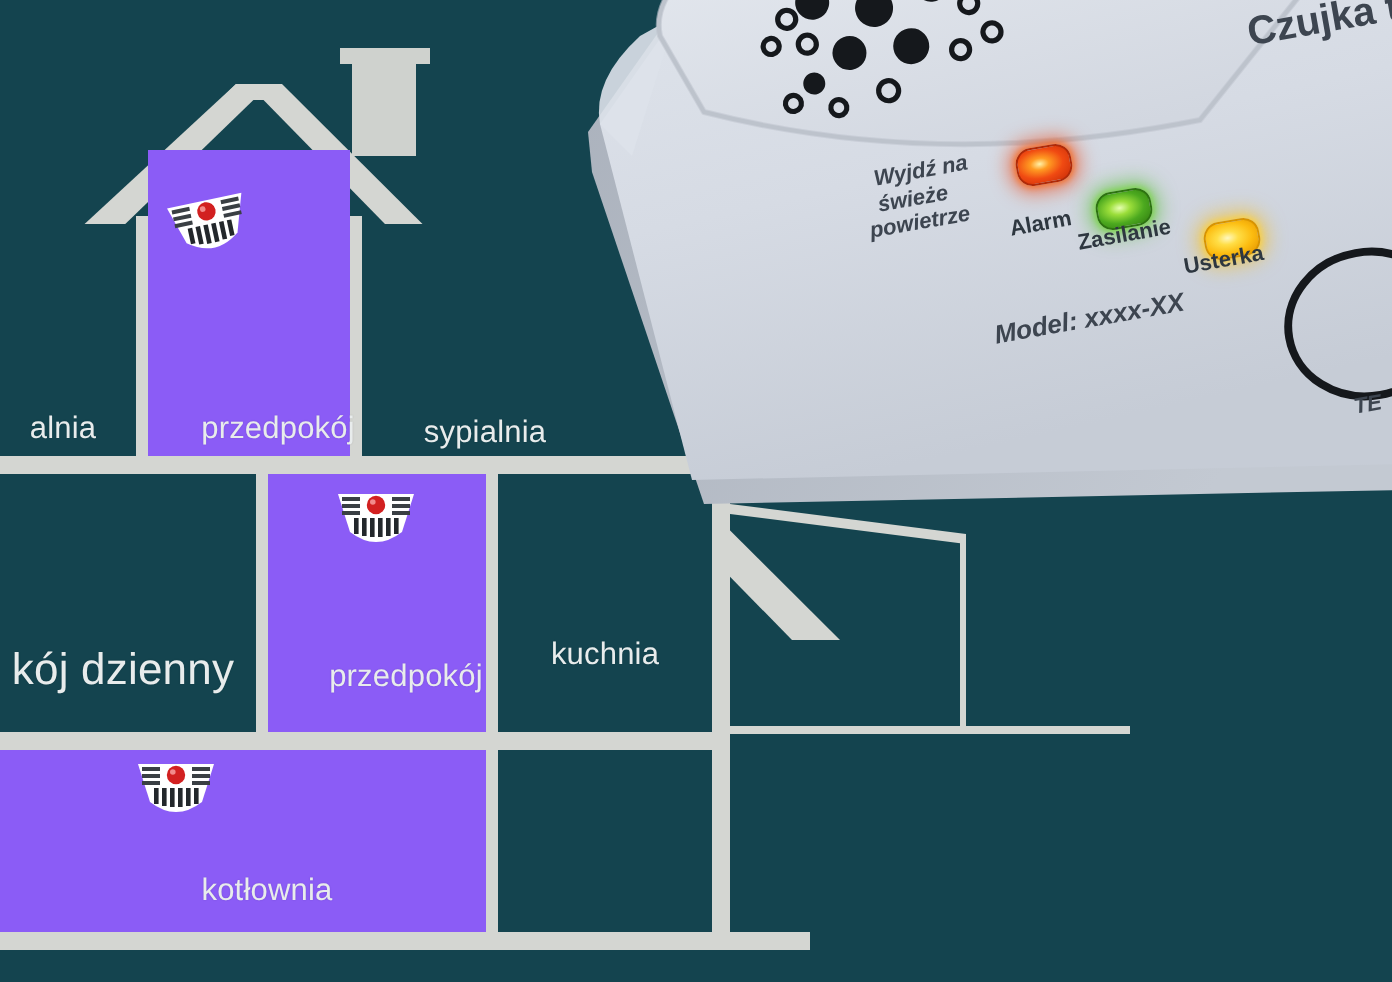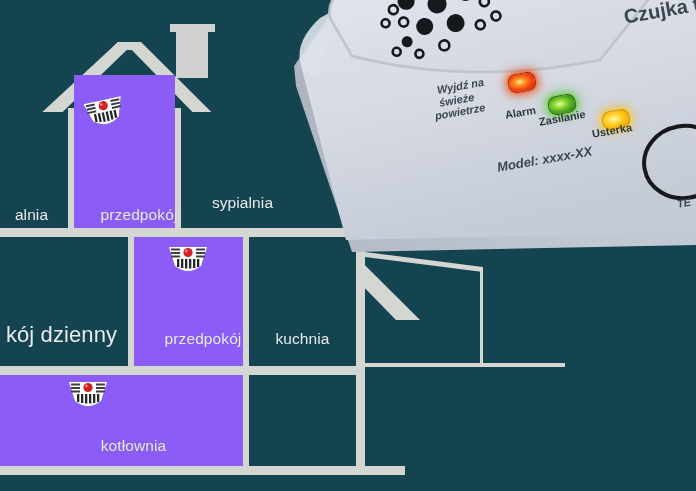--- a/index.html
+++ b/index.html
@@ -187,21 +187,21 @@
             <rect x="16" y="15" width="2.3" height="9"></rect>
             <rect x="20" y="15" width="2.3" height="9.5"></rect>
             <rect x="24" y="15" width="2.3" height="9.5"></rect>
             <rect x="28" y="15" width="2.3" height="9"></rect>
             <rect x="32" y="15" width="2.3" height="8"></rect>
           </g>
         </svg>
       </div>
     </div>
 
-    <div class="room dark" style="left:181px; top:112px; width:175px; height:116px; padding-bottom:18px;align-items:flex-end;">
+    <div class="room dark" style="left:181px; top:112px; width:175px; height:116px; padding-bottom:4px;align-items:flex-end;">
       <span class="room-label" style="position:relative; left:-26px;">sypialnia</span>
     </div>
 
     <div class="room dark" style="left:-5px; top:237px; width:133px; height:129px; padding-bottom:20px;">
       <span class="room-label" style="font-size:22px;">kój dzienny</span>
     </div>
 
     <div class="room green" style="left:134px; top:237px; width:109px; height:129px; padding-bottom:20px;">
       <span class="room-label">przedpokój</span>
       <div class="detector" style="left:31px; top:7px;">
@@ -220,21 +220,21 @@
             <rect x="16" y="15" width="2.3" height="9"></rect>
             <rect x="20" y="15" width="2.3" height="9.5"></rect>
             <rect x="24" y="15" width="2.3" height="9.5"></rect>
             <rect x="28" y="15" width="2.3" height="9"></rect>
             <rect x="32" y="15" width="2.3" height="8"></rect>
           </g>
         </svg>
       </div>
     </div>
 
-    <div class="room dark" style="left:249px; top:237px; width:107px; height:129px; padding-bottom:20px;">
+    <div class="room dark" style="left:249px; top:237px; width:107px; height:129px; padding-bottom:31px;">
       <span class="room-label">kuchnia</span>
     </div>
 
 
     <div class="room green" style="left:-5px; top:375px; width:248px; height:91px; padding-bottom:13px;">
       <span class="room-label">kotłownia</span>
       <div class="detector" style="left:70px; top:4px;">
         <svg viewBox="0 0 46 34" width="46" height="34">
           <path d="M4 3 H42 L36 22 Q23 32 10 22 Z" fill="#ffffff"></path>
           <rect x="6" y="4.5" width="9" height="2" fill="#3a3f44"></rect>

